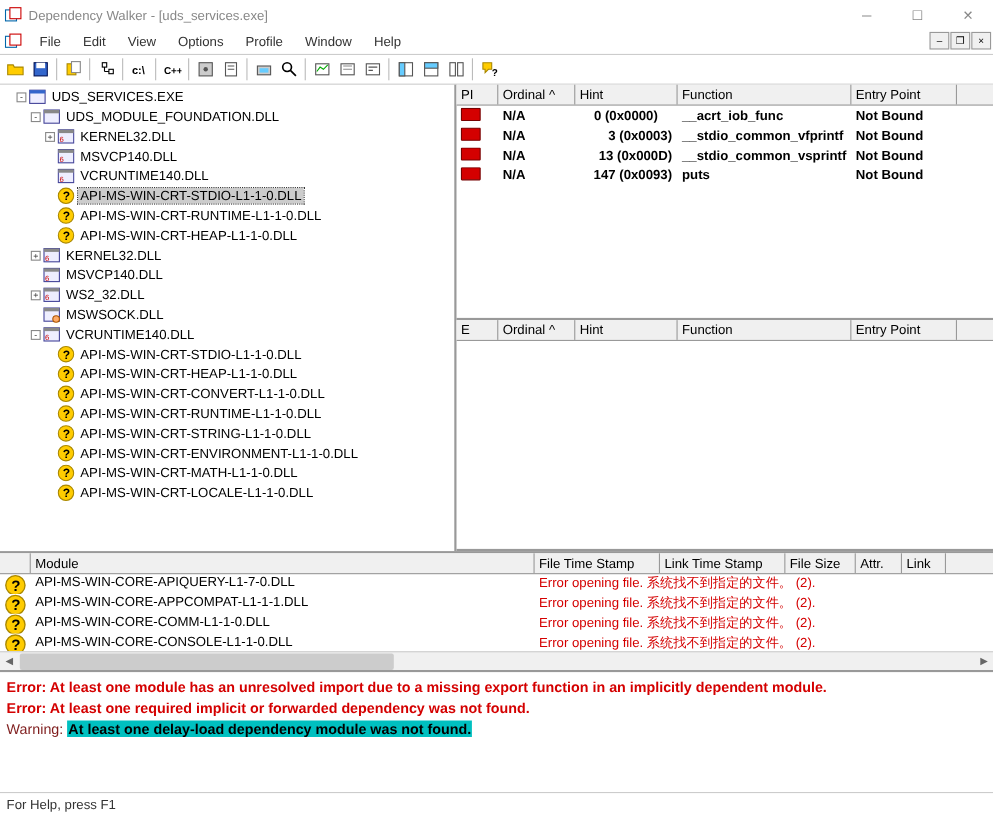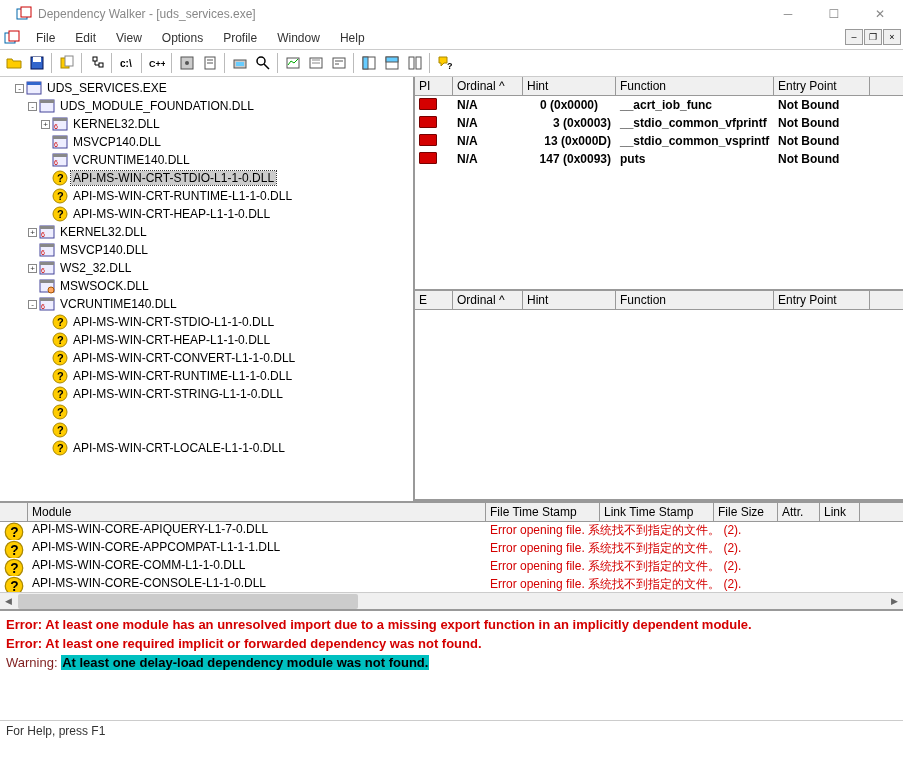--- a/index.html
+++ b/index.html
@@ -1,18 +1,18 @@
 <!DOCTYPE html>
 <html><head>
 <meta charset="utf-8">
 <style>
 * { margin:0; padding:0; box-sizing:border-box; }
 html,body { width:903px; height:758px; font-family:"Segoe UI",Tahoma,sans-serif; font-size:12px; background:#fff; overflow:hidden; }
 
-.titlebar { height:27px; background:#fff; display:flex; align-items:center; padding-left:16px; color:#888; font-size:12px; }
+.titlebar { height:27px; background:#fff; display:flex; align-items:center; padding-left:4px; color:#888; font-size:12px; }
 .titlebar .app-icon { width:16px; height:16px; margin-right:6px; }
 .titlebar .title { flex:1; }
 .win-btn { width:46px; height:27px; display:flex; align-items:center; justify-content:center; color:#888; }
 
 .menubar { height:22px; display:flex; align-items:center; padding-left:4px; position:relative; }
 .menubar .app-icon { width:16px; height:16px; margin-right:6px; }
 .menubar .menu { padding:2px 10px; color:#333; }
 .menubar .mdi { position:absolute; right:2px; top:2px; display:flex; }
 .menubar .mdi div { width:18px; height:16px; border:1px solid #999; font-size:9px; display:flex; align-items:center; justify-content:center; margin-left:1px; background:#f0f0f0; }
 
@@ -407,30 +407,32 @@
       </div>
       <div class="tree-row">
         <span class="vb"></span>
         <span class="vb"></span>
         <span class="vb"></span>
         <span class="vb"></span>
         <span class="ic"><svg viewBox="0 0 16 16">
             <circle cx="8" cy="8" r="7" fill="#fc0" stroke="#a80"></circle>
             <text x="5" y="12" font-size="11" font-weight="bold" fill="#000">?</text>
           </svg></span>
-      </div>
-      <div class="tree-row">
-        <span class="vb"></span>
-        <span class="vb"></span>
-        <span class="vb"></span>
-        <span class="vb"></span>
-        <span class="ic"><svg viewBox="0 0 16 16">
-            <circle cx="8" cy="8" r="7" fill="#fc0" stroke="#a80"></circle>
-            <text x="5" y="12" font-size="11" font-weight="bold" fill="#000">?</text>
-          </svg></span>
+        <span class="lbl">API-MS-WIN-CRT-ENVIRONMENT-L1-1-0.DLL</span>
+      </div>
+      <div class="tree-row">
+        <span class="vb"></span>
+        <span class="vb"></span>
+        <span class="vb"></span>
+        <span class="vb"></span>
+        <span class="ic"><svg viewBox="0 0 16 16">
+            <circle cx="8" cy="8" r="7" fill="#fc0" stroke="#a80"></circle>
+            <text x="5" y="12" font-size="11" font-weight="bold" fill="#000">?</text>
+          </svg></span>
+        <span class="lbl">API-MS-WIN-CRT-MATH-L1-1-0.DLL</span>
       </div>
       <div class="tree-row">
         <span class="vb"></span>
         <span class="vb"></span>
         <span class="vb"></span>
         <span class="vb"></span>
         <span class="ic"><svg viewBox="0 0 16 16">
             <circle cx="8" cy="8" r="7" fill="#fc0" stroke="#a80"></circle>
             <text x="5" y="12" font-size="11" font-weight="bold" fill="#000">?</text>
           </svg></span>

